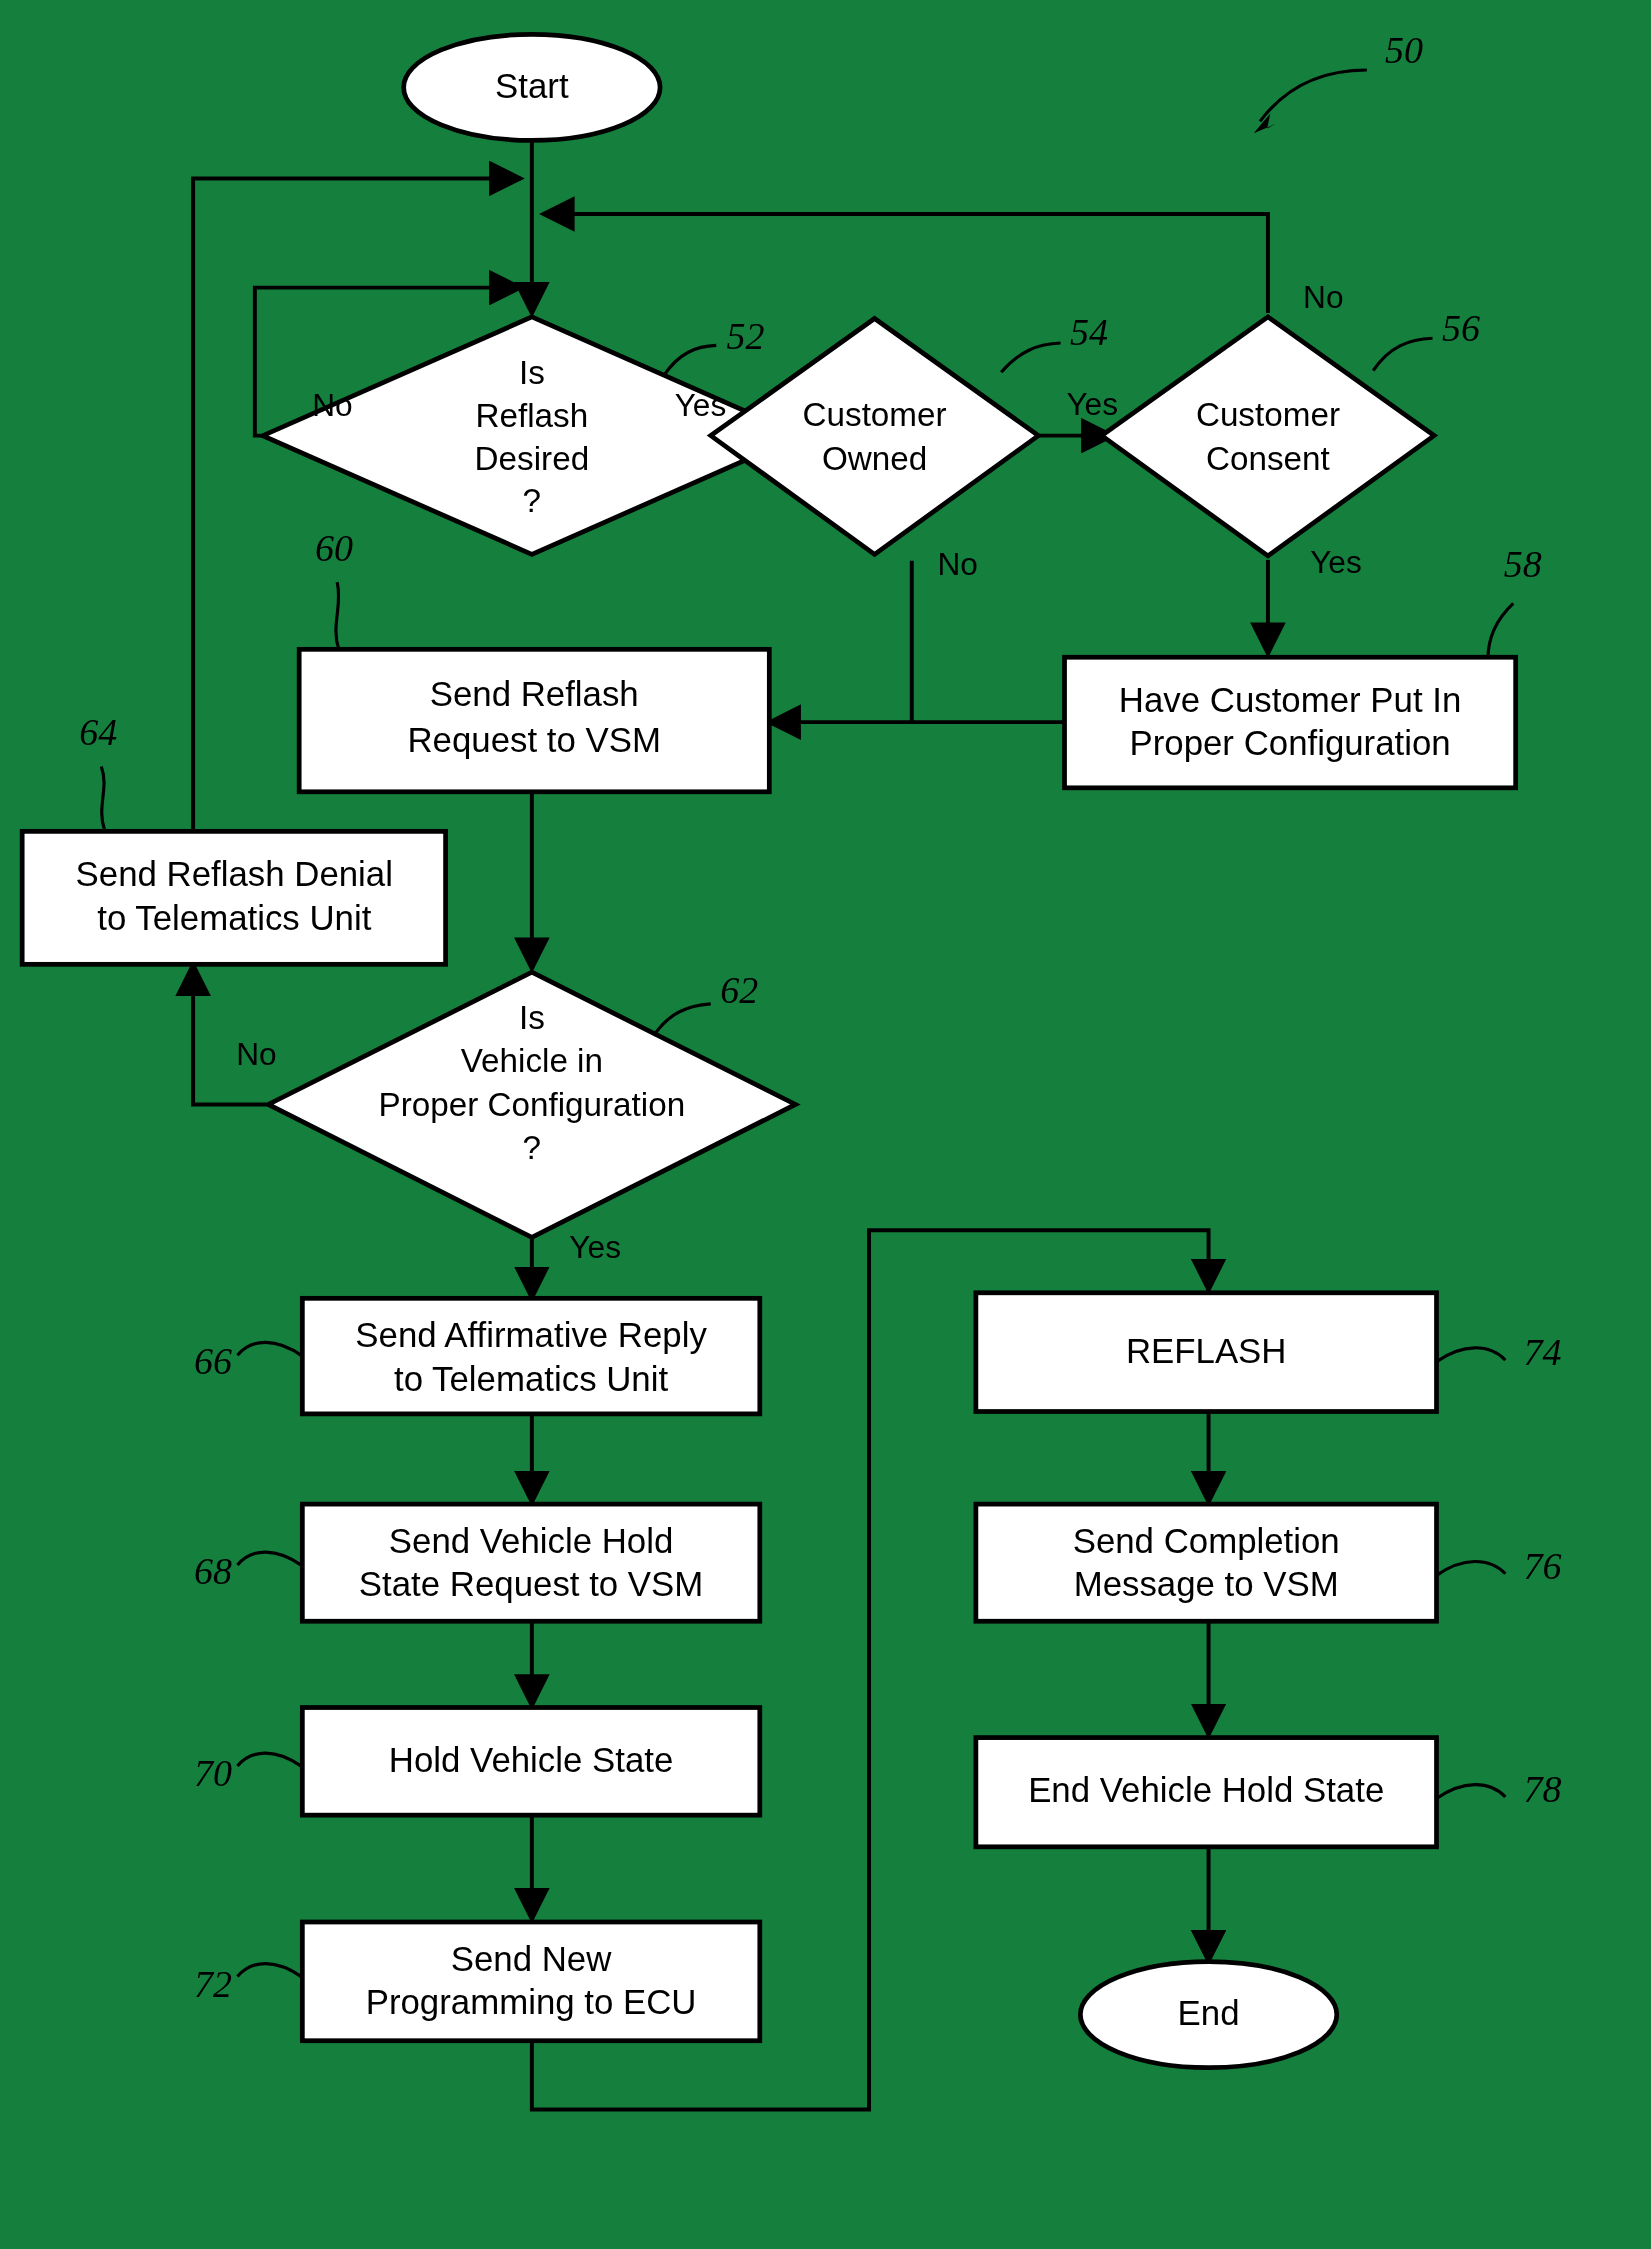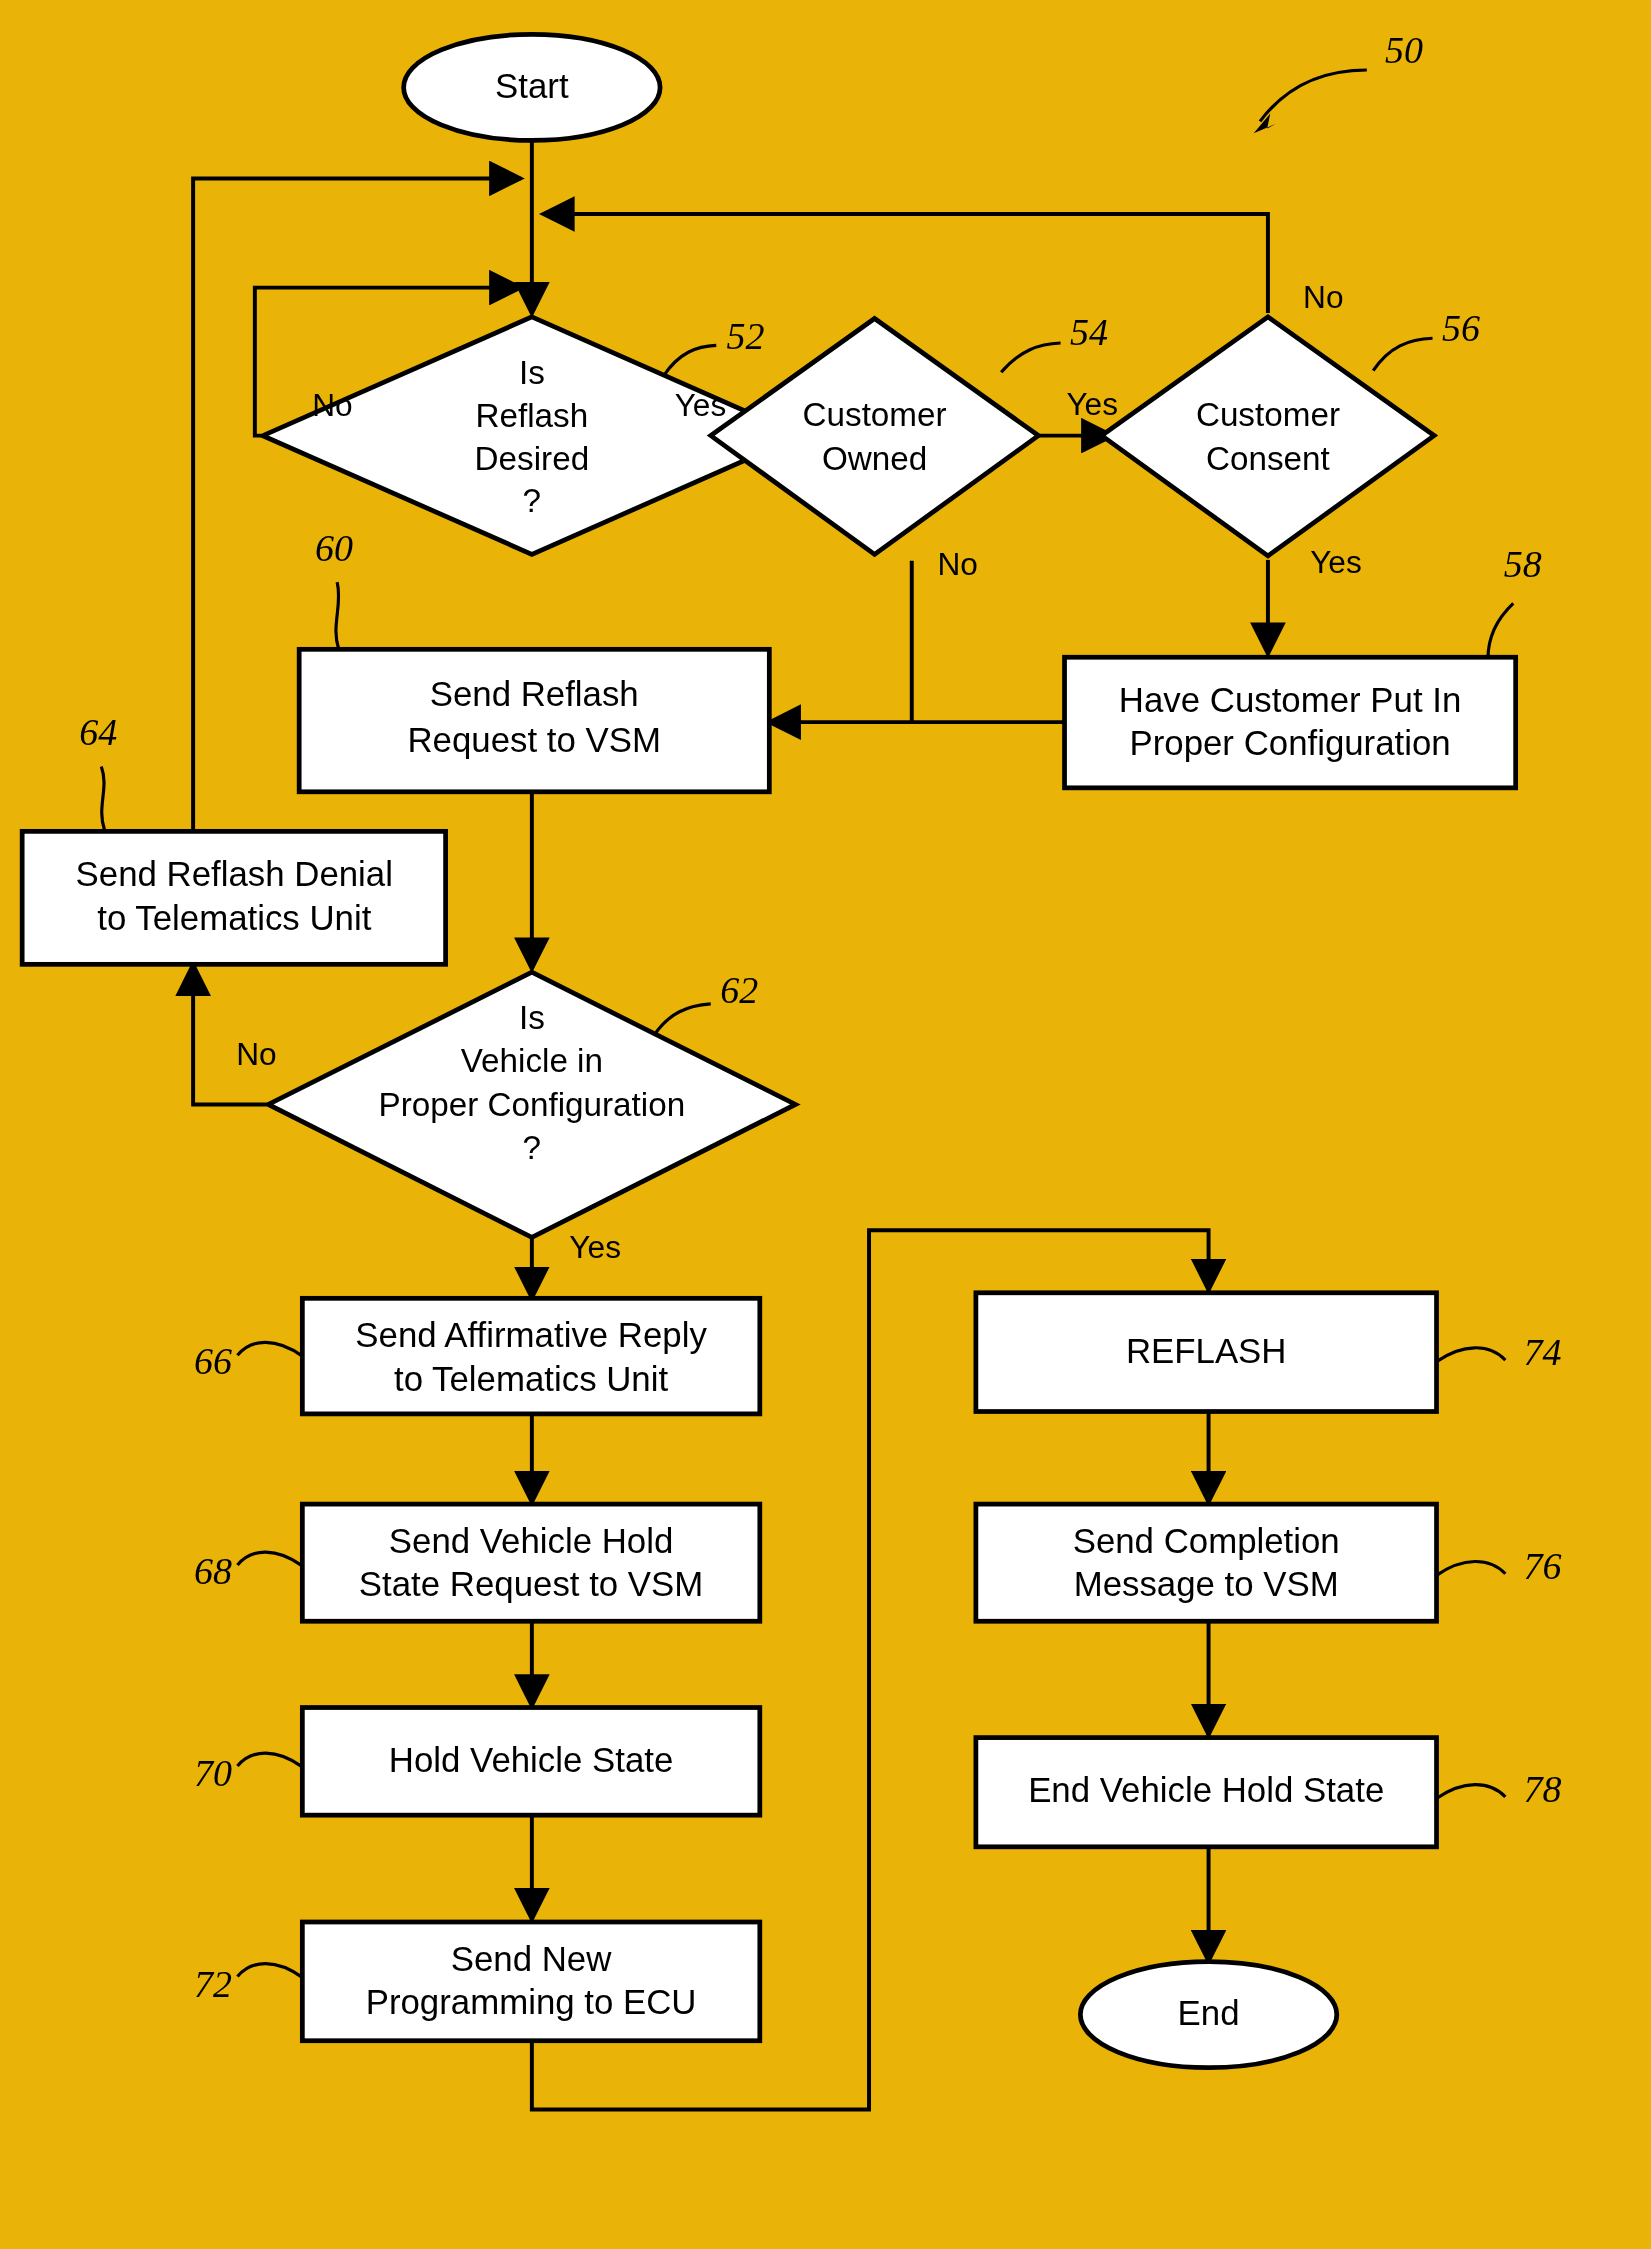--- a/index.html
+++ b/index.html
@@ -1,17 +1,17 @@
 <!DOCTYPE html>
 <html style="font-size:12.7px"><head>
 <meta charset="utf-8">
 <style>
   html,body{margin:0;padding:0;background:#fff;}
   body{font-family:"Liberation Sans",sans-serif;}
-  #page{position:relative;width:1651px;height:2250px;background:#eab308;overflow:hidden;}
+  #page{position:relative;width:1651px;height:2250px;background:#15803d;overflow:hidden;}
   svg{position:absolute;top:0;left:0;width:1651px;height:2250px;}
   .nodeText{font-family:"Liberation Sans",sans-serif;font-size:44px;fill:#000;text-anchor:middle;dominant-baseline:middle;}
   .nodeTextSm{font-family:"Liberation Sans",sans-serif;font-size:42px;fill:#000;text-anchor:middle;dominant-baseline:middle;}
   .edgeLabel{font-family:"Liberation Sans",sans-serif;font-size:40px;fill:#000;dominant-baseline:middle;}
   .refNum{font-family:"Liberation Serif",serif;font-style:italic;font-size:48px;fill:#000;dominant-baseline:middle;}
   .shape{fill:#fff;stroke:#000;stroke-width:6;}
   .line{stroke:#000;stroke-width:5;fill:none;}
   .leader{stroke:#000;stroke-width:4;fill:none;}
 </style>
 </head>

